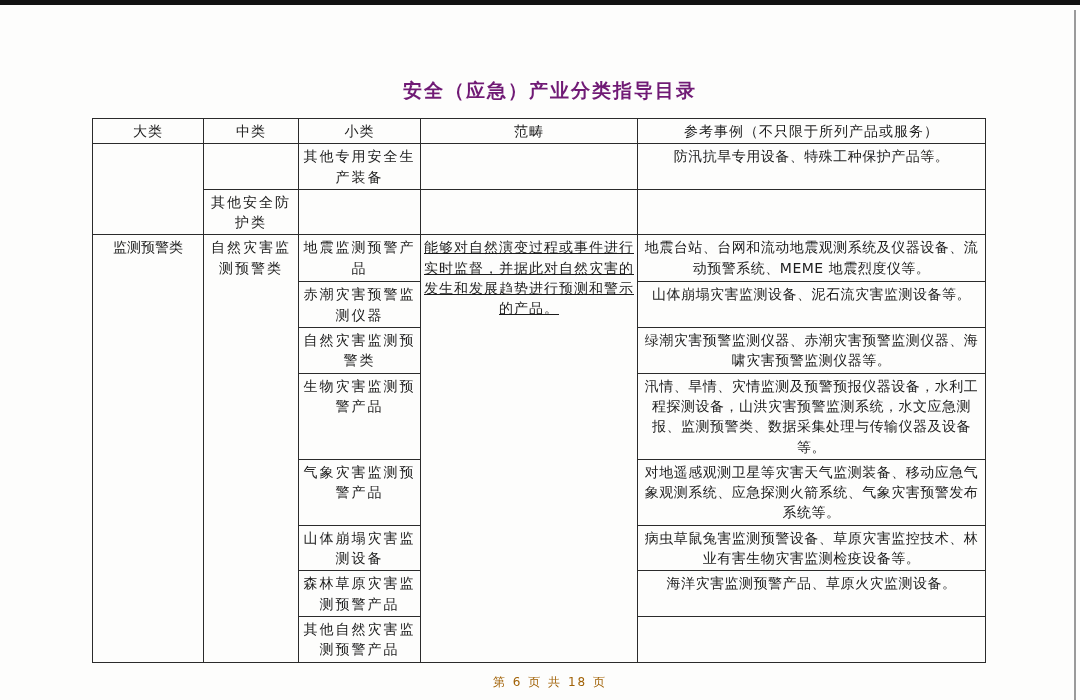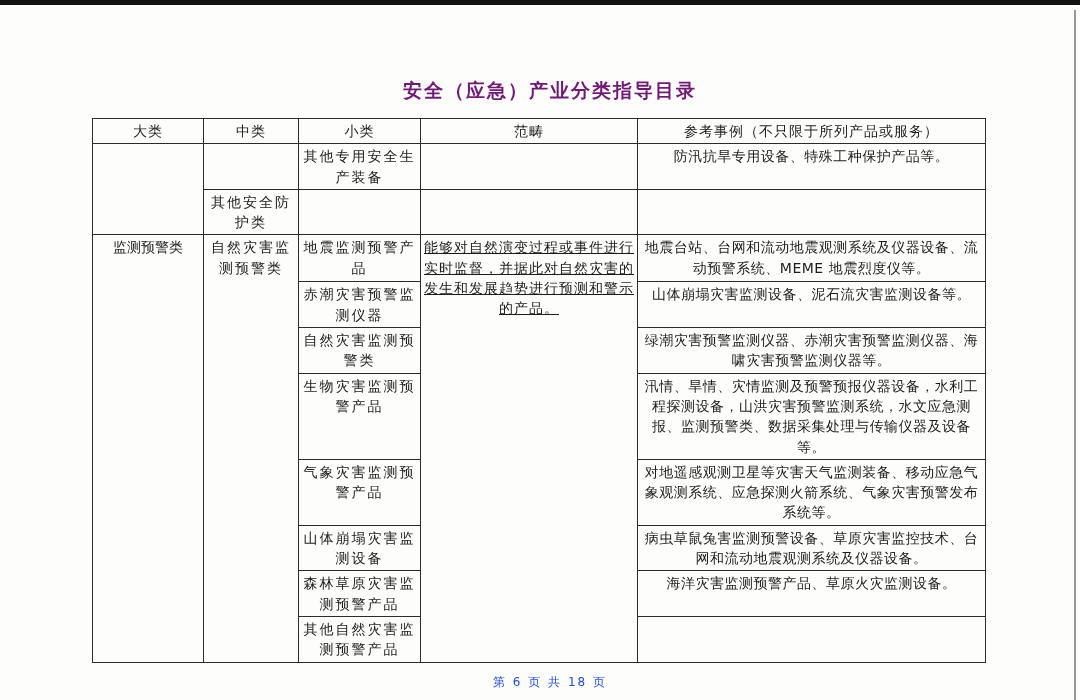--- a/index.html
+++ b/index.html
@@ -76,21 +76,21 @@
     letter-spacing: 0.5px;
   }
   .doc-footer {
     position: absolute;
     top: 674px;
     left: 30px;
     width: 1040px;
     text-align: center;
     font-size: 12px;
     letter-spacing: 2px;
-    color: #1d4ed8;
+    color: #a16207;
   }
 </style>
 </head>
 <body>
 
 <div class="scan-top-bar"></div>
 <div class="scan-right-line"></div>
 
 <div class="doc-title">安全（应急）产业分类指导目录</div>
 
@@ -144,21 +144,21 @@
     <tr style="height:80px;">
       <td class="cat-cell">生物灾害监测预警产品</td>
       <td class="example-cell">汛情、旱情、灾情监测及预警预报仪器设备，水利工程探测设备，山洪灾害预警监测系统，水文应急测报、监测预警类、数据采集处理与传输仪器及设备等。</td>
     </tr>
     <tr style="height:59px;">
       <td class="cat-cell">气象灾害监测预警产品</td>
       <td class="example-cell">对地遥感观测卫星等灾害天气监测装备、移动应急气象观测系统、应急探测火箭系统、气象灾害预警发布系统等。</td>
     </tr>
     <tr style="height:42px;">
       <td class="cat-cell">山体崩塌灾害监测设备</td>
-      <td class="example-cell">病虫草鼠兔害监测预警设备、草原灾害监控技术、台网和流动地震观测系统及仪器设备。</td>
+      <td class="example-cell">病虫草鼠兔害监测预警设备、草原灾害监控技术、林业有害生物灾害监测检疫设备等。</td>
     </tr>
     <tr style="height:39px;">
       <td class="cat-cell">森林草原灾害监测预警产品</td>
       <td class="example-cell">海洋灾害监测预警产品、草原火灾监测设备。</td>
     </tr>
     <tr style="height:40px;">
       <td class="cat-cell">其他自然灾害监测预警产品</td>
       <td class="example-cell"></td>
     </tr>
   </tbody>

